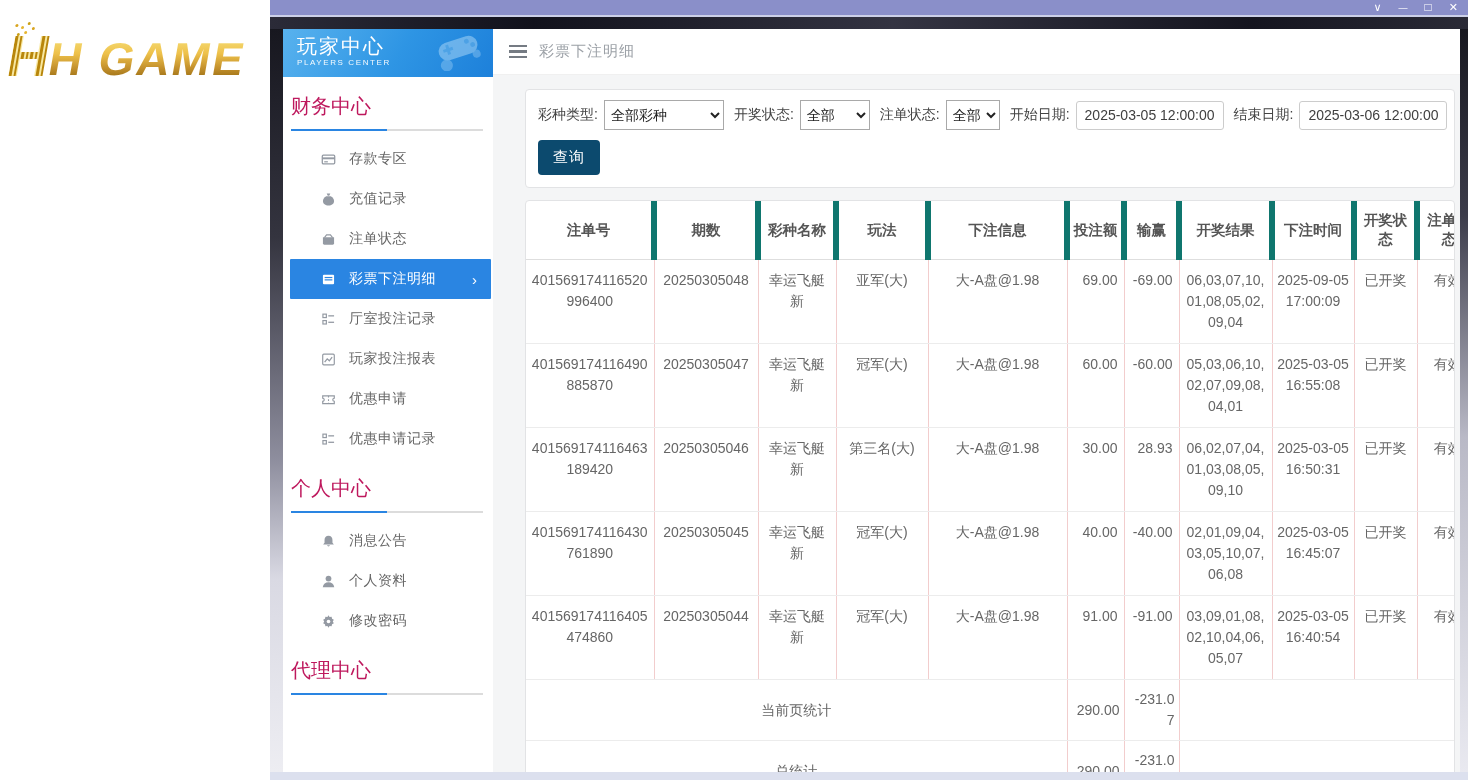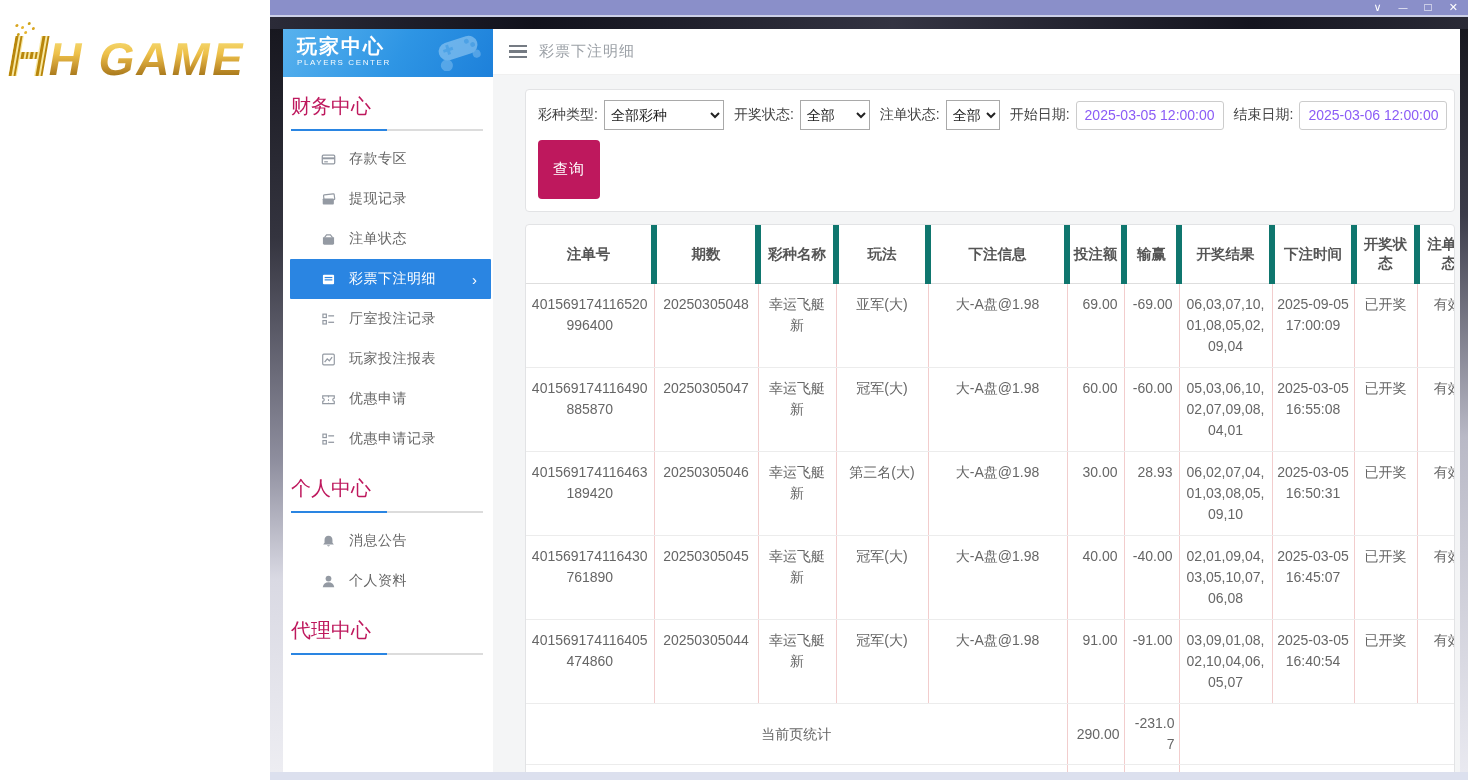--- a/index.html
+++ b/index.html
@@ -36,21 +36,21 @@
   .wc-chevron::before { content:"∨"; }
   .wc-min::before { content:"—"; font-size:9px; }
   .wc-max::before { content:"□"; font-size:12px; }
   .wc-close::before { content:"✕"; }
 
   .win-body { position:absolute; top:29px; left:13px; right:8px; bottom:8px; background:#f4f5f6; overflow:hidden; }
 
   
   .sidebar { position:absolute; left:0; top:0; width:210px; bottom:0; background:#fff; overflow:hidden; }
   .sb-header { position:relative; height:48px; background:linear-gradient(120deg,#58b2ee 0%,#2e95e4 55%,#1d80da 100%); color:#fff; padding:5px 0 0 14px; overflow:hidden; }
-  .sb-title { font-size:20px; font-weight:bold; letter-spacing:2px; line-height:24px; }
+  .sb-title { font-size:20px; font-weight:normal; letter-spacing:2px; line-height:24px; }
   .sb-subtitle { font-size:8px; letter-spacing:1.6px; opacity:.95; }
   .sb-gamepad { position:absolute; right:8px; top:2px; opacity:.45; }
   .sb-section-title { margin:16px 0 0 8px; color:#be185d; font-size:20px; }
   .sb-underline { height:2px; margin:9px 10px 0 8px;
     background:linear-gradient(to right,#2a85e2 0 96px,#dcdcdc 96px); }
   .sb-items { margin-top:8px; }
   .sb-item { position:relative; height:40px; display:flex; align-items:center; margin:0 2px 0 7px; color:#666; cursor:pointer; }
   .sb-icon { width:16px; height:16px; margin-left:30px; color:#949aa3; display:inline-flex; align-items:center; justify-content:center; }
   .sb-label { margin-left:13px; font-size:14px; letter-spacing:.5px; }
   .sb-item.active { background:#2a85e2; color:#fff; border-radius:1px; }
@@ -70,22 +70,22 @@
 
   
   .filter-card { padding:10px 12px 12px 12px; }
   .filter-row { display:flex; align-items:center; flex-wrap:nowrap; }
   .f-label { color:#444; font-size:14px; margin:0 6px 0 0; white-space:nowrap; }
   .f-group { display:flex; align-items:center; margin-right:10px; }
   select { height:30px; border:1px solid #a9a9a9; background:#fff; color:#222; font-size:14px; font-family:inherit; padding:2px 2px; }
   .sel-lottery { width:120px; }
   .sel-draw { width:70px; }
   .sel-bet { width:54px; }
-  .date-input { width:148px; height:29px; border:1px solid #ccc; border-radius:3px; color:#8b5cf6; font-size:14px; font-family:inherit; padding:0 8px; }
-  .btn-search { margin-top:10px; background:#be185d; color:#fff; border:none; border-radius:4px; font-size:15px; font-family:inherit; padding:20px 15px; cursor:pointer; letter-spacing:1px; }
+  .date-input { width:148px; height:29px; border:1px solid #ccc; border-radius:3px; color:#404040; font-size:14px; font-family:inherit; padding:0 8px; }
+  .btn-search { margin-top:10px; background:#0c4a6e; color:#fff; border:none; border-radius:4px; font-size:15px; font-family:inherit; padding:8px 15px; cursor:pointer; letter-spacing:1px; }
 
   
   .table-card { margin-top:12px; overflow:hidden; }
   table { width:100%; border-collapse:collapse; table-layout:fixed; }
   th { font-size:14.5px; font-weight:bold; color:#555; padding:10px 2px; border-right:6px solid #0f766e; border-bottom:1px solid #dedede; text-align:center; }
   td { font-size:14px; color:#666; padding:10px 4px; border-right:1px solid #f2cdcd; border-bottom:1px solid #ececec; text-align:center; vertical-align:top; word-break:break-all; line-height:1.5; }
   th:last-child, td:last-child { border-right:none; }
   tr.data-row { height:77px; }
   td.num { text-align:right; padding-right:6px; }
   td.time { word-break:normal; }
@@ -150,25 +150,25 @@
                     <rect x="1.2" y="3" width="11.6" height="8" rx="1" fill="none" stroke="currentColor" stroke-width="1.2"></rect>
                     <rect x="1.2" y="5" width="11.6" height="1.8" fill="currentColor"></rect>
                     <rect x="3" y="8.6" width="3.4" height="1.1" fill="currentColor"></rect>
                   </svg>
                 </span>
                 <span class="sb-label">存款专区</span>
               </div>
               <div class="sb-item">
                 <span class="sb-icon">
                   <svg viewBox="0 0 14 14" width="15" height="15">
-                    <rect x="2.6" y="2.2" width="10" height="5.6" rx=".8" transform="rotate(-7 7.6 5)" fill="none" stroke="currentColor" stroke-width="1.1"></rect>
-                    <rect x="1.6" y="6" width="10.4" height="5.6" rx=".8" fill="currentColor"></rect>
-                  </svg>
-                </span>
-                <span class="sb-label">提现记录</span>
+                    <path d="M5.3 1.3h3.4l-1 2.2h-1.4z" fill="currentColor"></path>
+                    <path d="M4.8 3.9h4.4c1.9 1.1 3 2.8 3 4.6 0 2.6-2.3 4.2-5.2 4.2S1.8 11.1 1.8 8.5c0-1.8 1.1-3.5 3-4.6z" fill="currentColor"></path>
+                  </svg>
+                </span>
+                <span class="sb-label">充值记录</span>
               </div>
               <div class="sb-item">
                 <span class="sb-icon">
                   <svg viewBox="0 0 14 14" width="15" height="15">
                     <path d="M3.2 5.2l2-2.6h3.6l2 2.6" fill="none" stroke="currentColor" stroke-width="1.1"></path>
                     <path d="M1.8 5h10.4v5.6a1.2 1.2 0 01-1.2 1.2H3a1.2 1.2 0 01-1.2-1.2z" fill="currentColor"></path>
                   </svg>
                 </span>
                 <span class="sb-label">注单状态</span>
               </div>
@@ -237,20 +237,29 @@
                 <span class="sb-label">消息公告</span>
               </div>
               <div class="sb-item">
                 <span class="sb-icon">
                   <svg viewBox="0 0 14 14" width="15" height="15">
                     <circle cx="7" cy="4.3" r="2.7" fill="currentColor"></circle>
                     <path d="M1.6 12.4c.5-3.1 2.6-4.6 5.4-4.6s4.9 1.5 5.4 4.6z" fill="currentColor"></path>
                   </svg>
                 </span>
                 <span class="sb-label">个人资料</span>
+              </div>
+              <div class="sb-item">
+                <span class="sb-icon">
+                  <svg viewBox="0 0 14 14" width="15" height="15">
+                    <path d="M7 1.2l1 1.7 1.9-.4.4 1.9 1.7 1-1 1.6 1 1.6-1.7 1-.4 1.9-1.9-.4-1 1.7-1-1.7-1.9.4-.4-1.9-1.7-1 1-1.6-1-1.6 1.7-1 .4-1.9 1.9.4z" fill="currentColor"></path>
+                    <circle cx="7" cy="7" r="1.7" fill="#fff"></circle>
+                  </svg>
+                </span>
+                <span class="sb-label">修改密码</span>
               </div>
             </div>
             <div class="sb-section-title">代理中心</div>
             <div class="sb-underline"></div>
             <div class="sb-items">
               <div class="sb-item"></div>
             </div>
           </div>
       </div>
 

